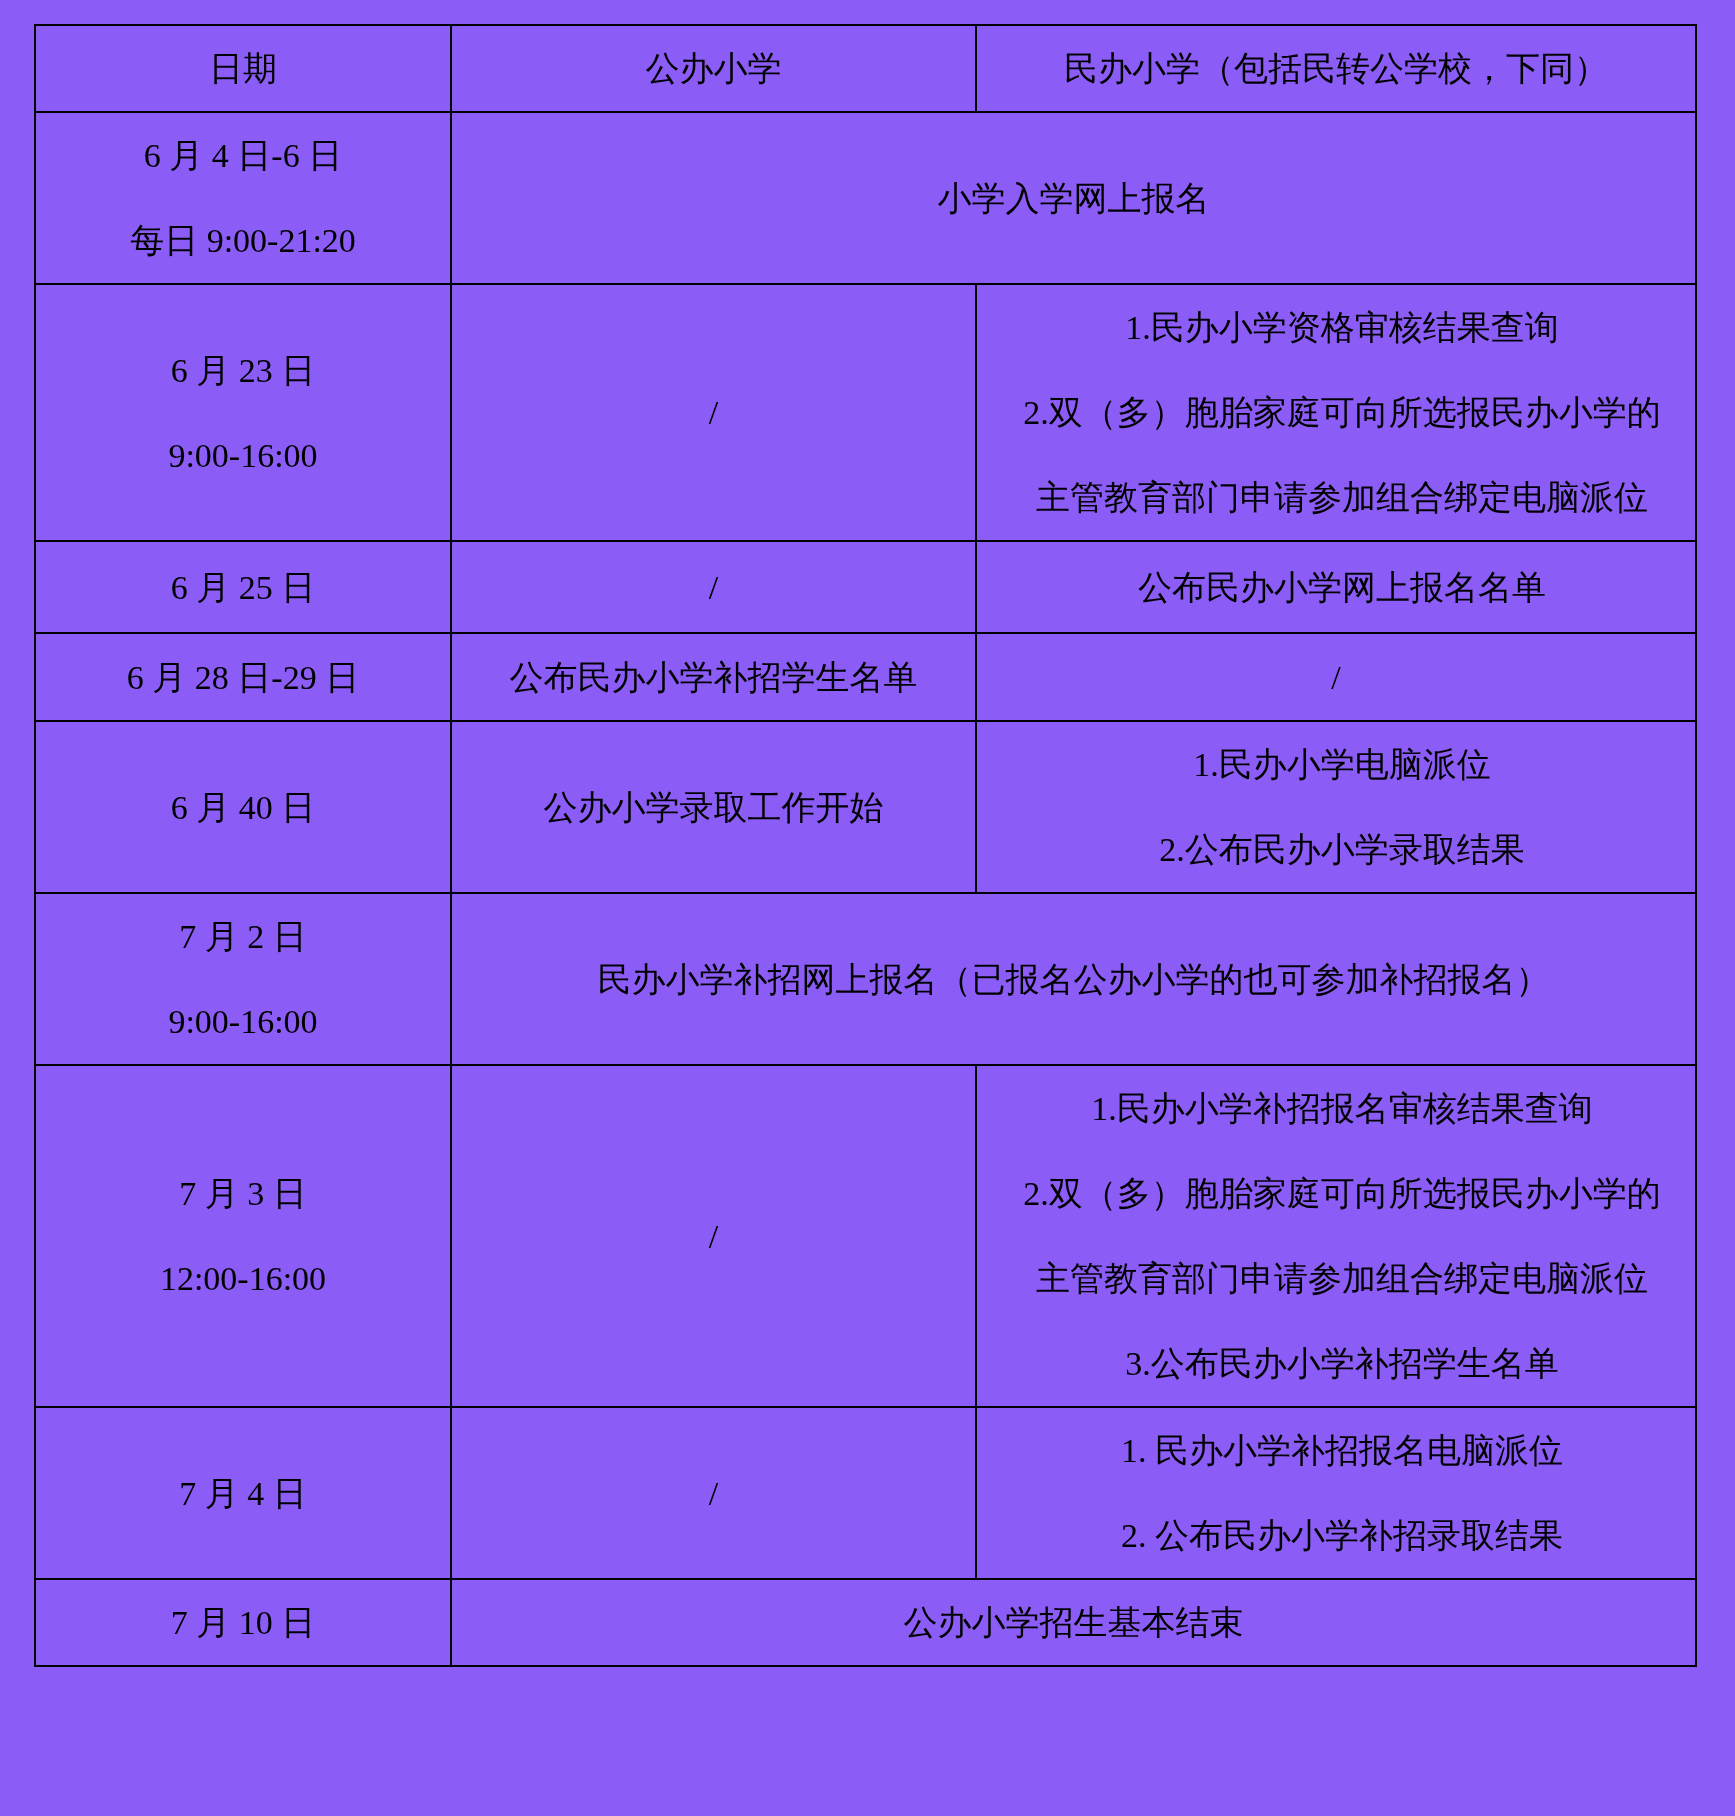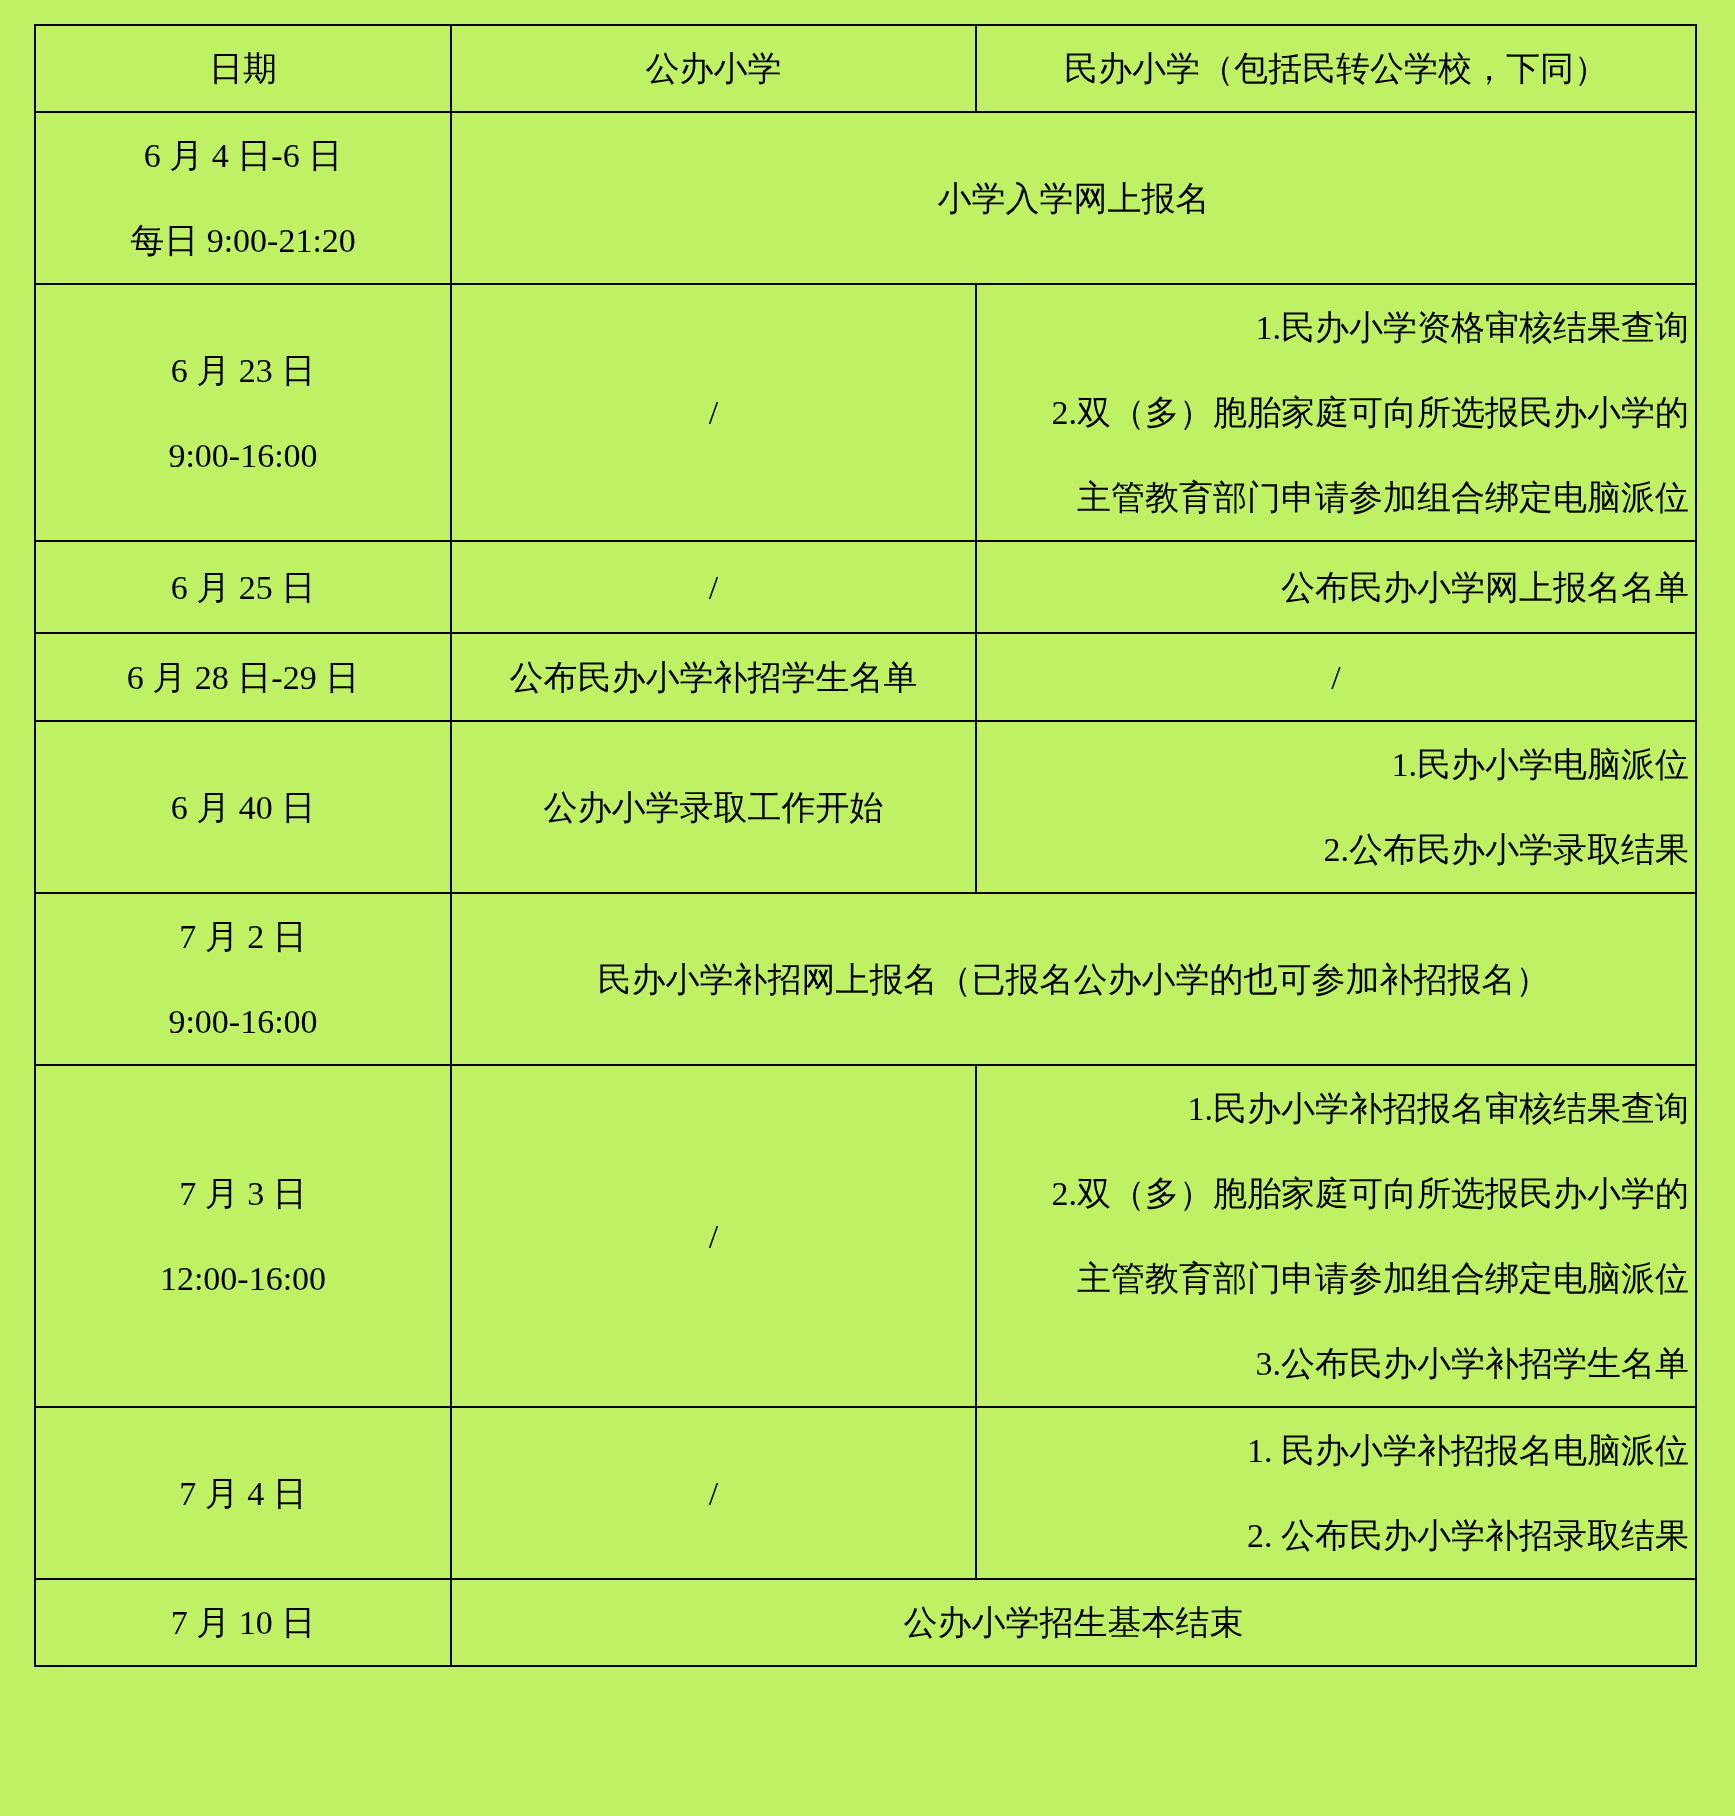--- a/index.html
+++ b/index.html
@@ -8,42 +8,42 @@
     background: #ffffff;
     width: 1735px;
     height: 1816px;
     font-family: "Liberation Serif", "DejaVu Serif", serif;
     color: #000000;
   }
   .page {
     position: relative;
     width: 1735px;
     height: 1816px;
-    background: #bef264;
+    background: #8b5cf6;
     overflow: hidden;
   }
   table.schedule {
     position: absolute;
     left: 34px;
     top: 24px;
     width: 1661px;
     border-collapse: collapse;
     table-layout: fixed;
   }
   table.schedule td {
     border: 2px solid #000000;
     font-size: 34px;
     vertical-align: middle;
     padding: 0;
     overflow: hidden;
   }
   .line { line-height: 85px; }
   .c-center { text-align: center; }
   .c-left {
-    text-align: right;
+    text-align: center;
     padding-left: 18px !important;
     padding-right: 6px !important;
     font-family: Liberation Serif, serif;
   }
   col.col-date    { width: 416px; }
   col.col-public  { width: 525px; }
   col.col-private { width: 720px; }
   tr.r-head   td { height: 84px; }
   tr.r-0 td { height: 169px; }
   tr.r-1 td { height: 250px; }

